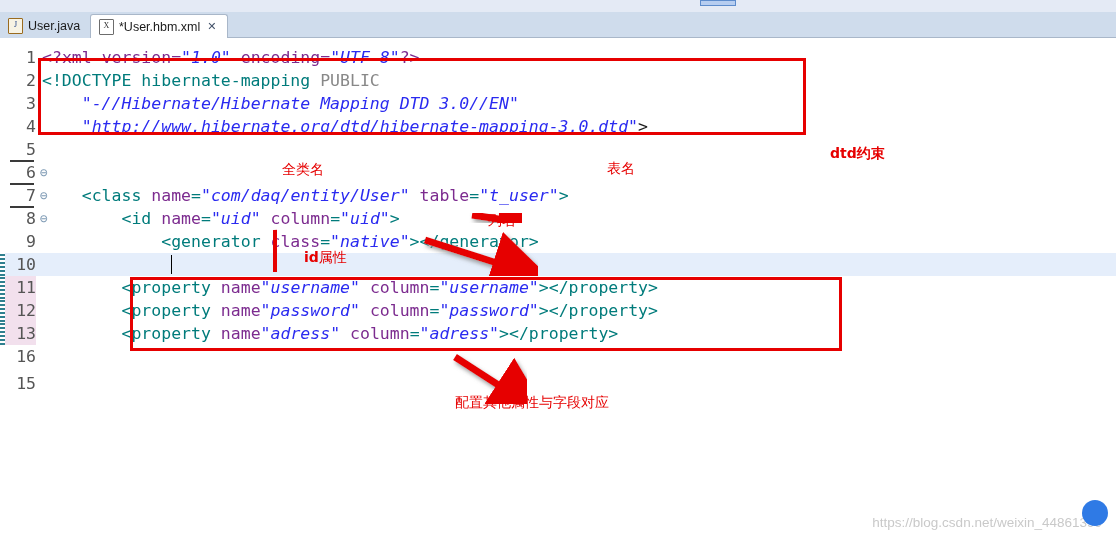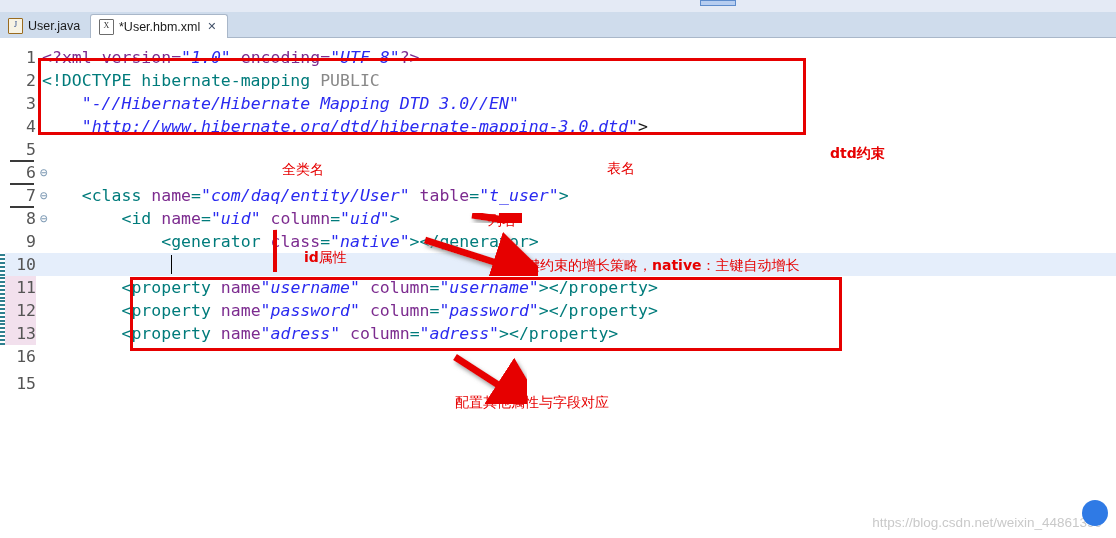--- a/index.html
+++ b/index.html
@@ -323,23 +323,20 @@
   <div class="anno-text" style="left:282px; top:160px;">全类名</div>
 
   <div class="anno-text" style="left:607px; top:160px;font-family:Liberation Mono, monospace;">表名</div>
 
   <div class="anno-text" style="left:488px; top:211px;">列名</div>
 
   <div class="anno-text" style="left:273px; top:248px;margin-left:31px;">
     <b>id</b><span>属性</span>
   </div>
 
-  <div class="anno-text" style="left:512px; top:256px;">
-    <span>主键约束的增长策略，</span><b>native</b><span>：主键自动增长</span>
-  </div>
 
   <div class="anno-text" style="left:455px; top:393px;">配置其他属性与字段对应</div>
 
 </div>
 
 <div id="watermark">
   <span>https://blog.csdn.net/weixin_44861399</span>
   <span id="wm-badge"></span>
 </div>
 

